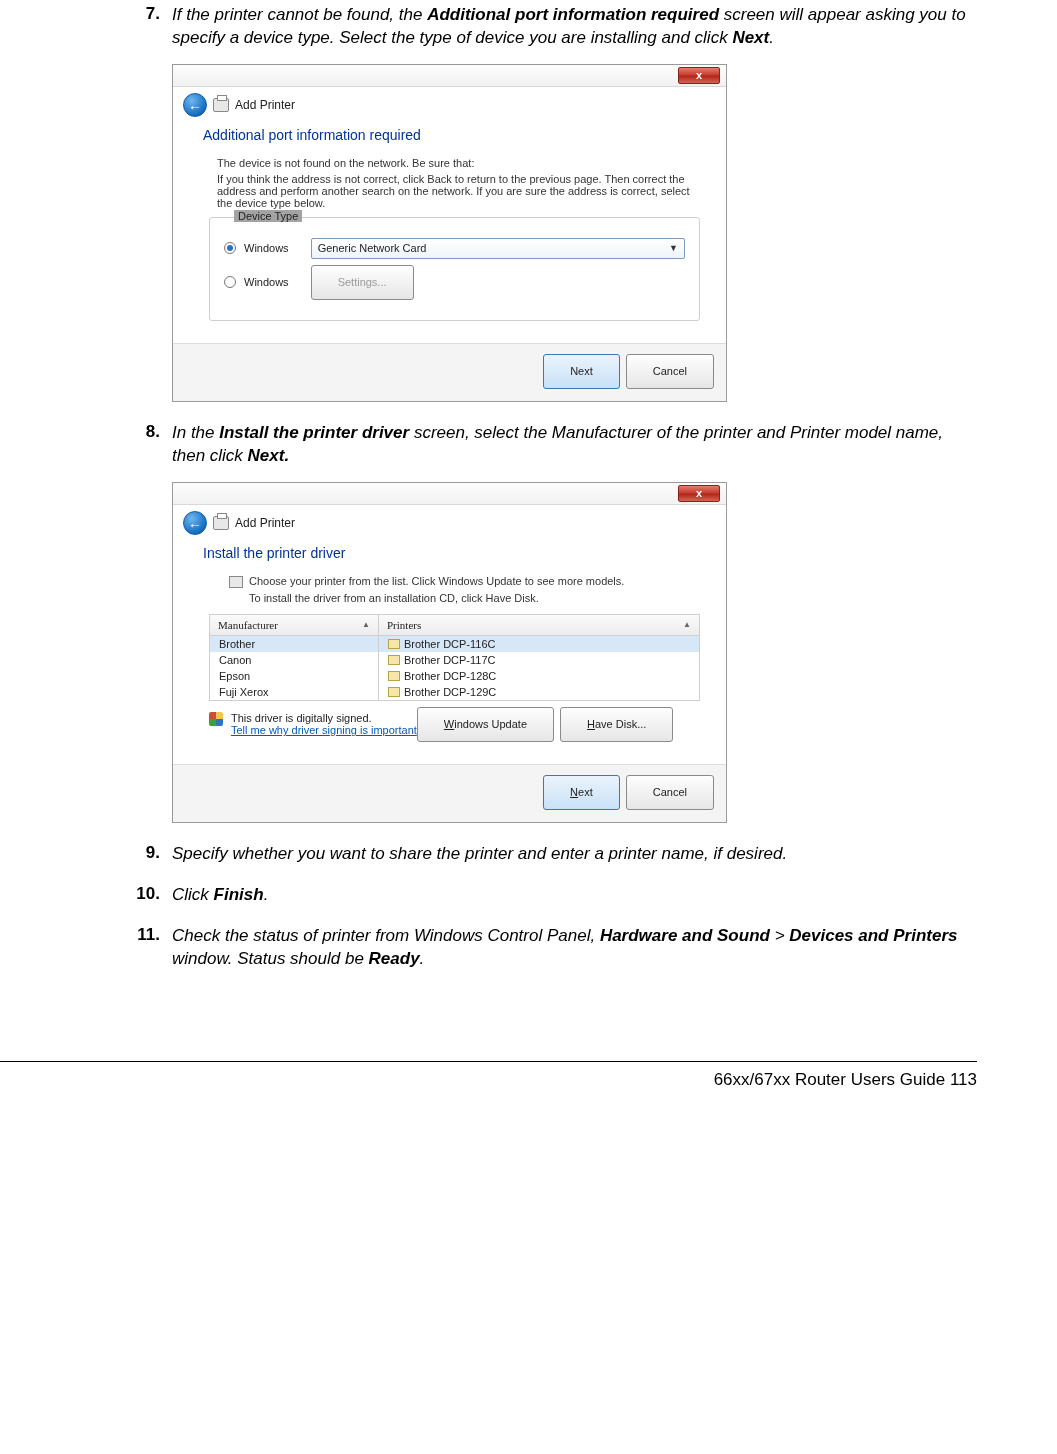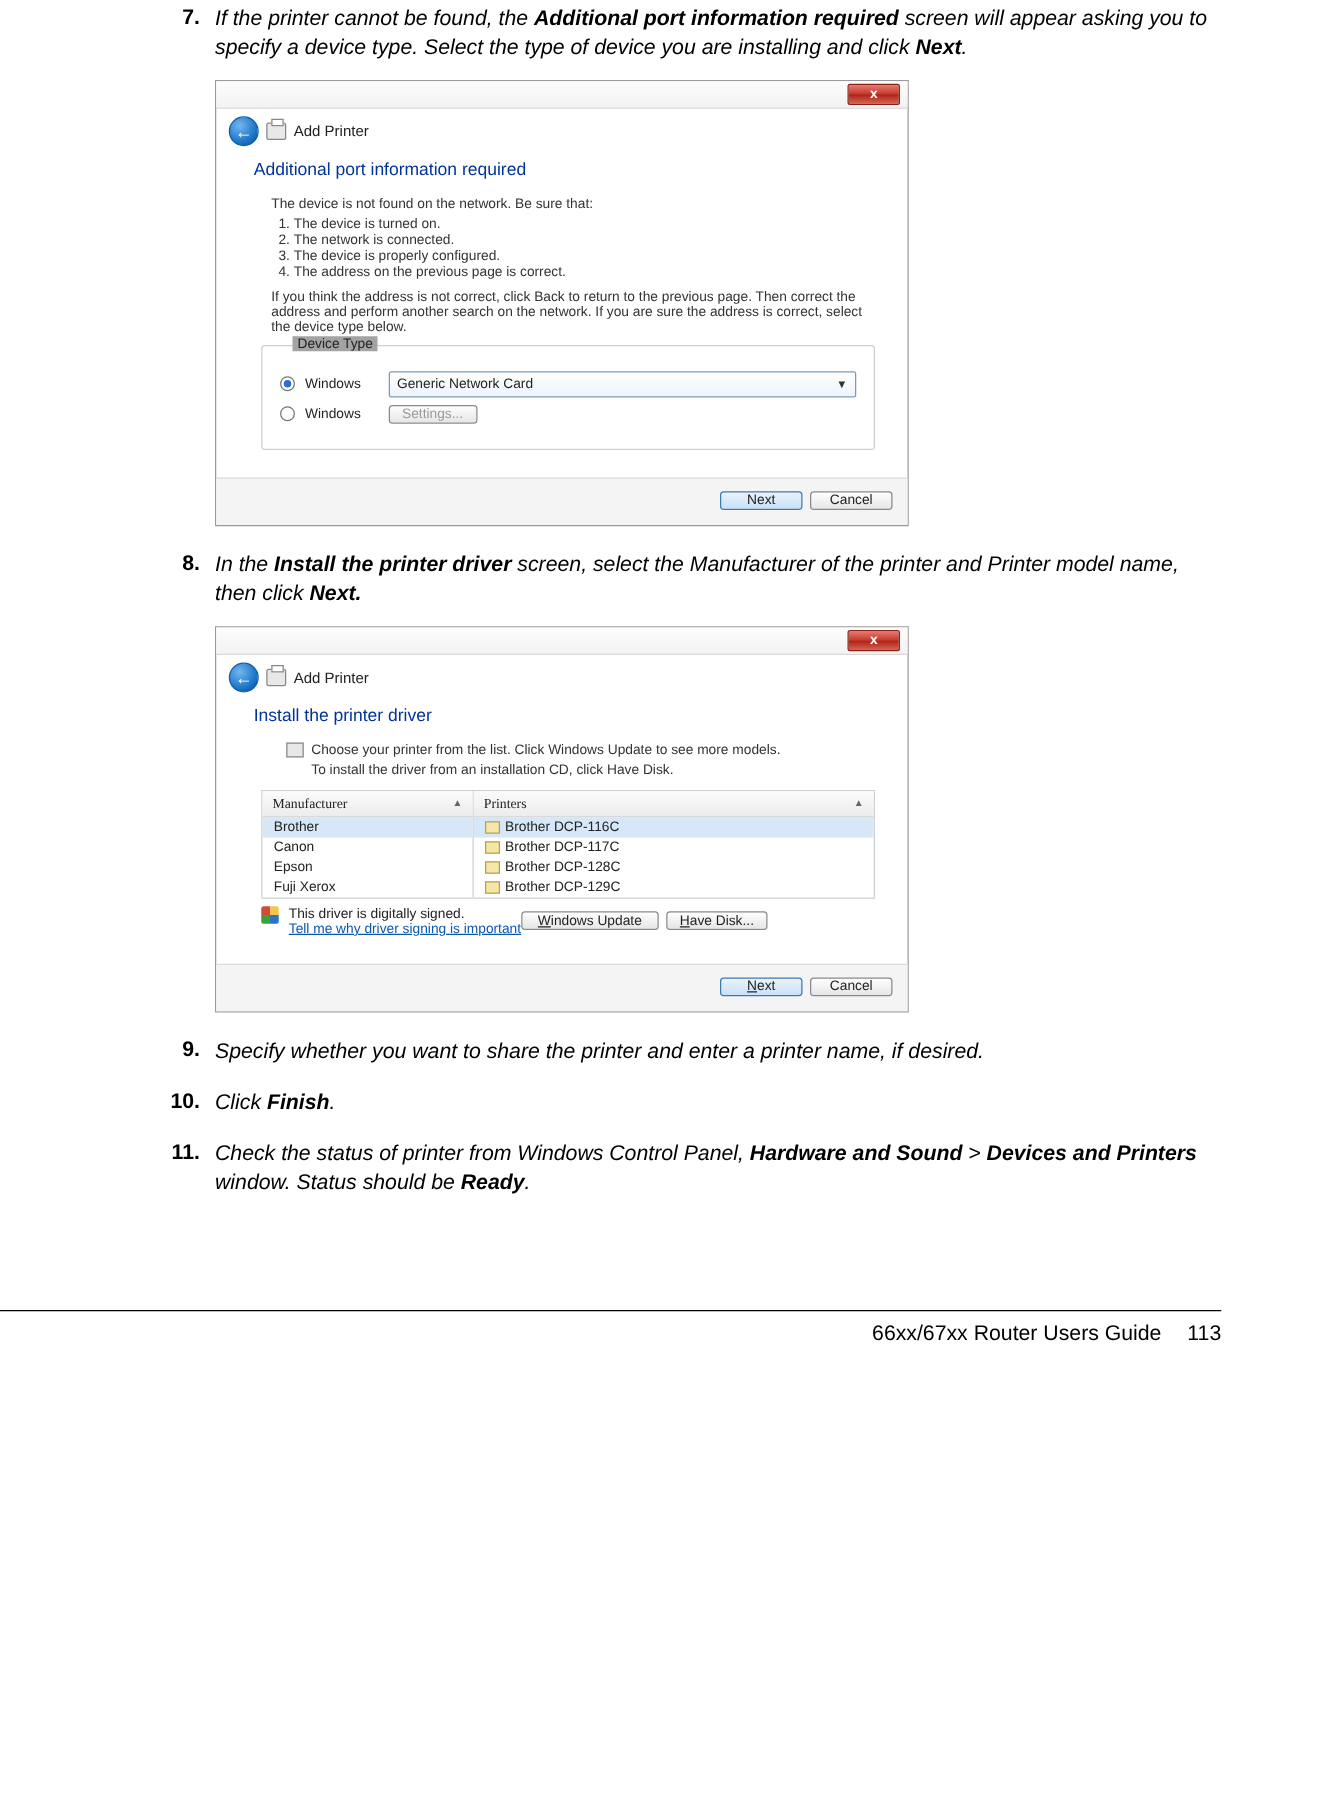--- a/index.html
+++ b/index.html
@@ -87,21 +87,21 @@
     display:inline-flex;align-items:center;justify-content:center;background:#fff;
   }
   .radio.checked::after{content:"";width:6px;height:6px;border-radius:50%;background:#2a6fc9;}
   .combo {
     flex:1; height:21px; border:1px solid #7a9ac0; background:linear-gradient(#fff,#eef4fb);
     display:flex;align-items:center;justify-content:space-between;padding:2px 6px;font-size:11px;border-radius:2px;
   }
   .combo .caret{font-size:9px;color:#333;}
   .btn {
     display:inline-flex;align-items:center;justify-content:center;
-    min-width:66px;height:15px;padding:0 10px;
+    min-width:66px;height:35px;padding:0 26px;
     border:1px solid #8a8a8a;border-radius:3px;
     background:linear-gradient(#fefefe,#e6e6e6);
     font-size:11px;color:#222;
   }
   .btn.disabled{color:#9a9a9a;}
   .btn.primary{border-color:#3c78b4;background:linear-gradient(#eaf3fc,#c9e1f7);}
   .footer-btns {
     display:flex;justify-content:flex-end;gap:6px;
     padding:10px 12px 12px 12px;
     border-top:1px solid #dcdcdc;
@@ -136,21 +136,21 @@
   }
   .signed-left{display:flex;gap:8px;align-items:flex-start;}
   .shield{width:14px;height:14px;background:conic-gradient(#f3c54b 0 25%,#2e74c4 0 50%,#3aa23a 0 75%,#d24a3a 0);border-radius:2px;}
   .link{color:#0b57b4;text-decoration:underline;}
   .u{text-decoration:underline;}
   
   .page-footer{
     margin-top:90px;border-top:1px solid #000;padding:8px 0 30px 0;
     text-align:right;font-size:17px;
   }
-  .page-footer .pn{margin-left:16px;}
+  .page-footer .pn{}
 </style>
 </head>
 <body>
 
 <div class="content">
 <ol class="steps">
 
   <li>
     <div class="step-row">
       <div class="step-num">7.</div>
@@ -165,26 +165,20 @@
       </div>
       <div class="win-body">
         <div class="header-row">
           <div class="back-circle">←</div>
           <div class="printer-ico"></div>
           <div class="hdr-title">Add Printer</div>
         </div>
         <div class="section-title">Additional port information required</div>
         <div class="indent-block">
           <p>The device is not found on the network.  Be sure that:</p>
-          <ol>
-            <li>The device is turned on.</li>
-            <li>The network is connected.</li>
-            <li>The device is properly configured.</li>
-            <li>The address on the previous page is correct.</li>
-          </ol>
           <p>If you think the address is not correct, click Back to return to the previous page.  Then correct the address and perform another search on the network.  If you are sure the address is correct, select the device type below.</p>
         </div>
         <div class="devtype-frame">
           <span class="legend">Device Type</span>
           <div class="radio-row">
             <span class="radio checked"></span>
             <span>Windows</span>
             <div class="combo" style="margin-left:14px;">
               <span>Generic Network Card</span>
               <span class="caret">▼</span>

